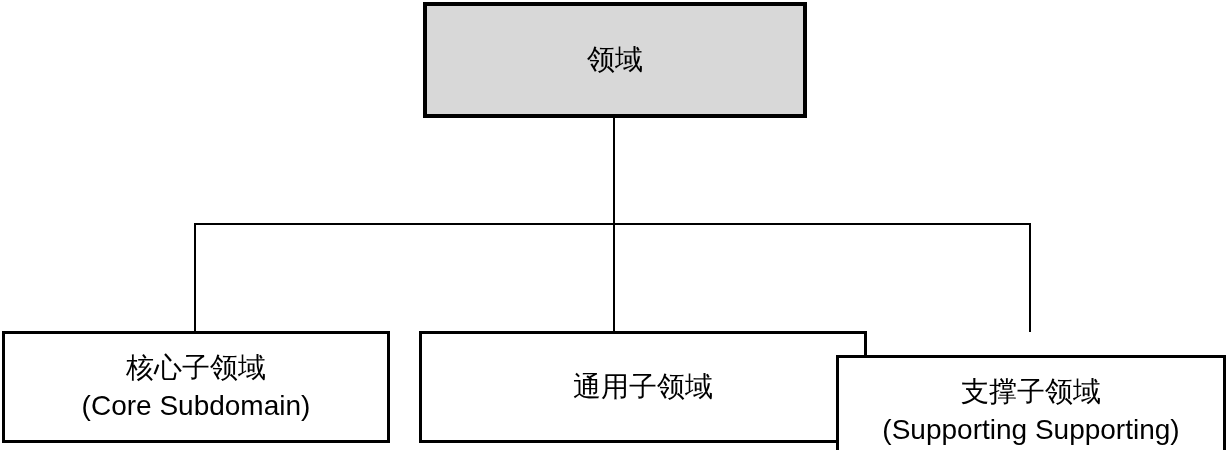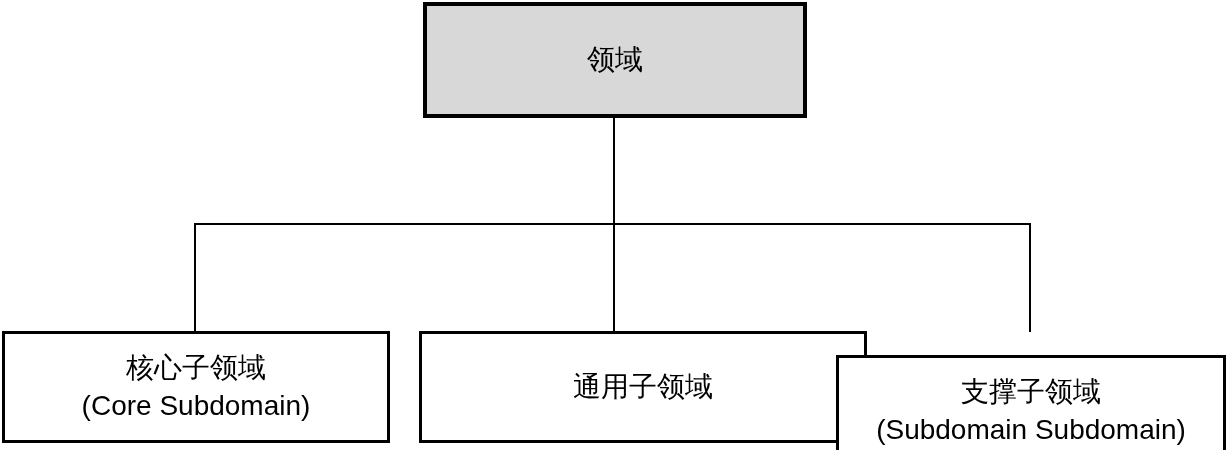--- a/index.html
+++ b/index.html
@@ -82,16 +82,16 @@
     <div class="line-zh">核心子领域</div>
     <div class="line-en">(Core Subdomain)</div>
   </div>
 
   <div class="node child-node child-generic">
     <div class="line-zh">通用子领域</div>
   </div>
 
   <div class="node child-node child-support">
     <div class="line-zh">支撑子领域</div>
-    <div class="line-en">(Subdomain Subdomain)</div>
+    <div class="line-en">(Supporting Supporting)</div>
   </div>
 
 </div>
 
 </body></html>

